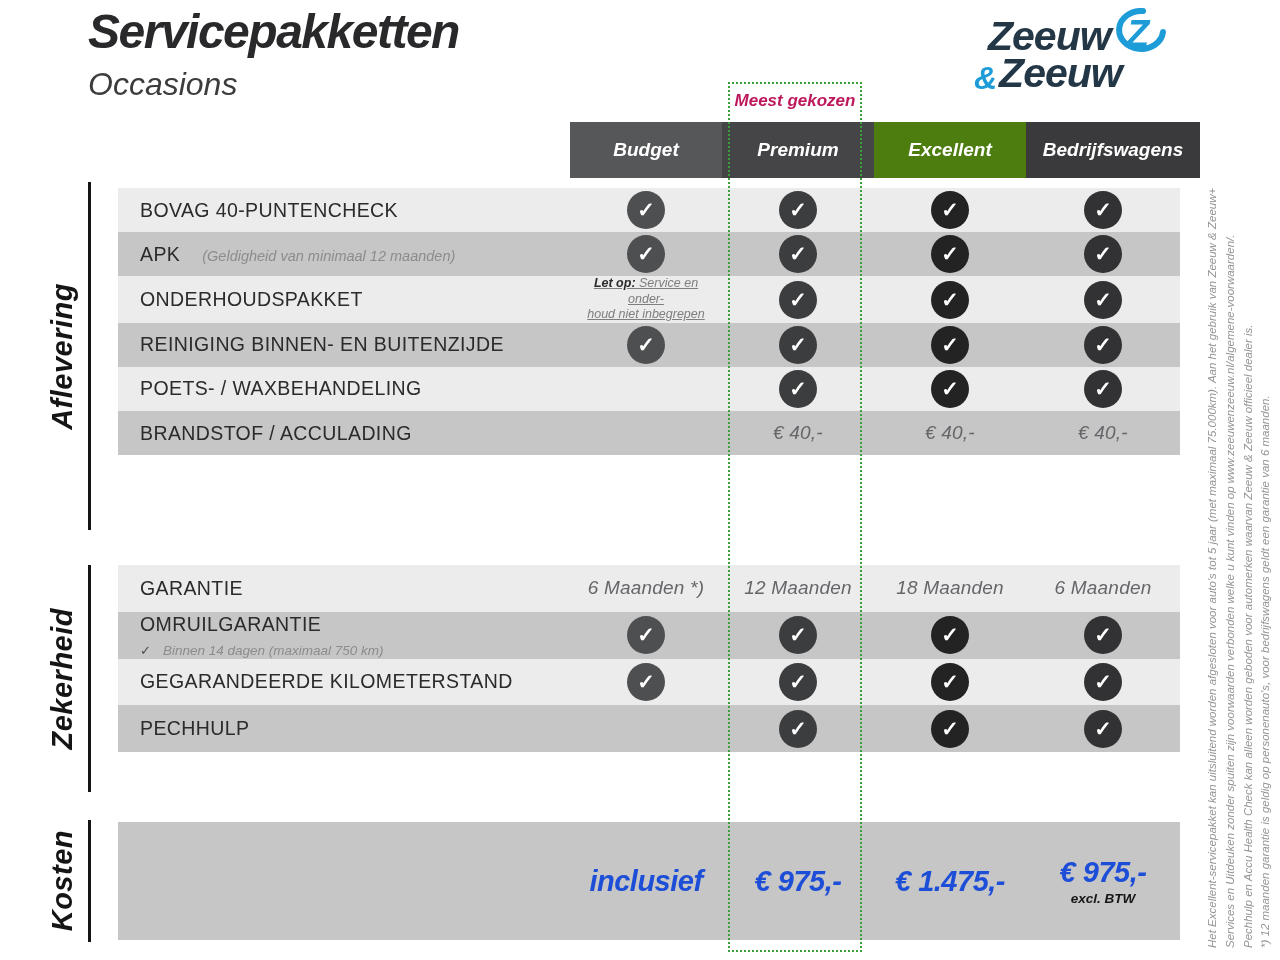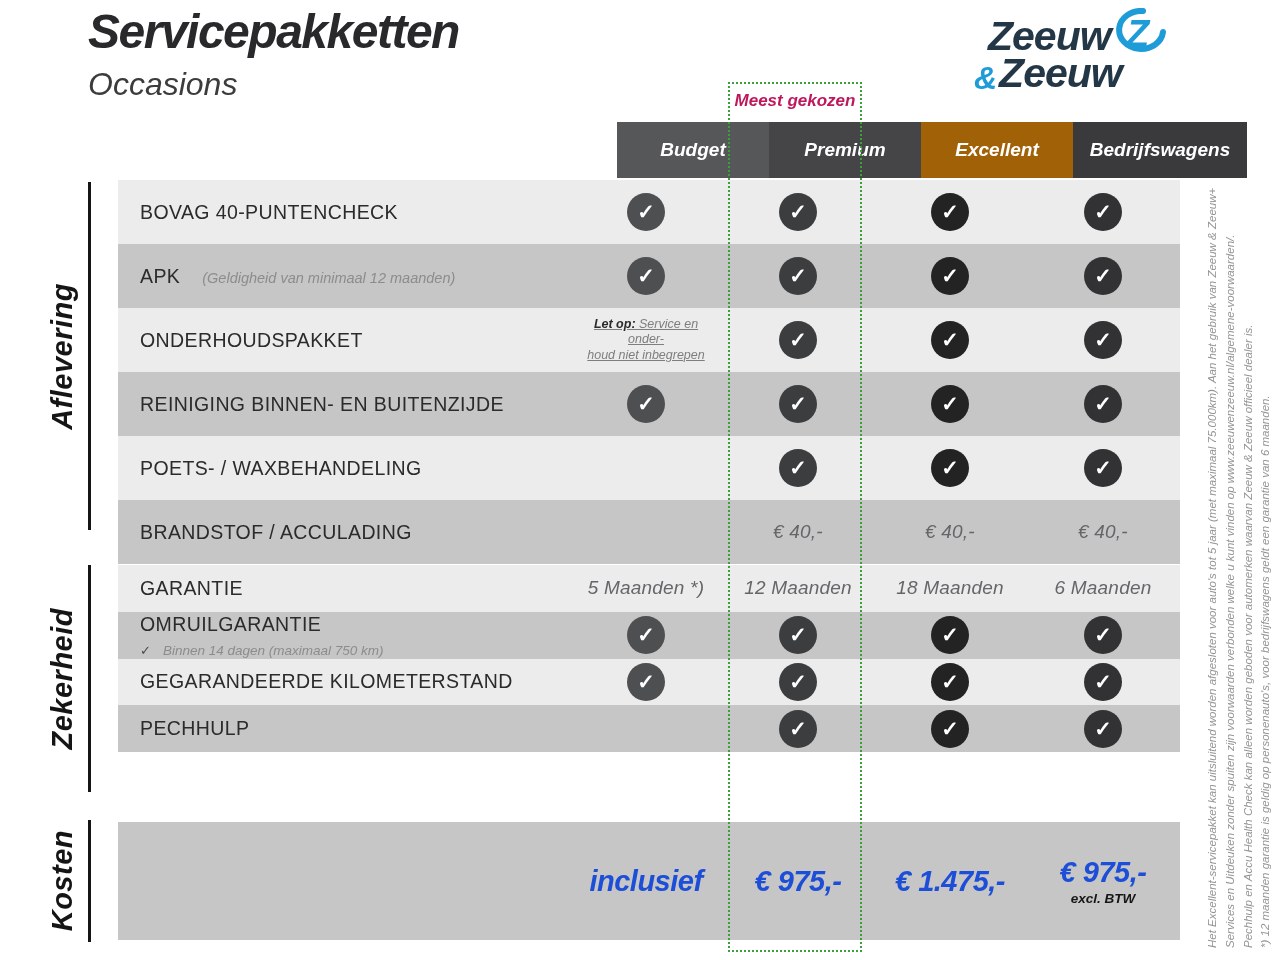--- a/index.html
+++ b/index.html
@@ -21,29 +21,29 @@
   .logo{position:absolute;left:988px;top:8px;width:200px;}
   .logo-line{display:flex;align-items:flex-end;line-height:1;}
   .logo-word{font-size:41px;font-weight:800;font-style:italic;color:#233746;letter-spacing:-1px;}
   .logo-amp{font-size:32px;font-weight:800;font-style:italic;color:#1e9cd8;margin-right:2px;}
   .logo-z{margin-left:2px;margin-bottom:-4px;}
   .logo-line2{margin-top:-4px;margin-left:-14px;}
   
   #col-headers .col-head{
     position:absolute;top:122px;height:56px;
     display:flex;align-items:center;justify-content:center;
-    color:#fff;font-size:19px;font-weight:700;font-style:italic;margin-left:47px;
+    color:#fff;font-size:19px;font-weight:700;font-style:italic;
   }
   .hc0{left:570px;width:152px;}
   .hc1{left:722px;width:152px;}
   .hc2{left:874px;width:152px;}
   .hc3{left:1026px;width:174px;}
   
   .section-rows{position:absolute;left:118px;width:1062px;display:flex;flex-direction:column;}
-  #rows-0{top:180px;height:384px;}
+  #rows-0{top:188px;height:267px;}
   #rows-1{top:565px;height:187px;}
   #rows-2{top:822px;height:118px;}
   .trow{flex:1;display:flex;align-items:stretch;}
   .trow.light{background:#ececec;}
   .trow.dark{background:#c6c6c6;}
   .cell-label{
     width:452px;box-sizing:border-box;padding-left:22px;
     display:flex;flex-direction:column;justify-content:center;
   }
   .lab-main{font-size:19.5px;font-weight:500;color:#2b2b2b;letter-spacing:.4px;}
@@ -113,21 +113,21 @@
     </div>
     <div class="logo-line logo-line2">
       <span class="logo-amp">&amp;</span>
       <span class="logo-word">Zeeuw</span>
     </div>
   </div>
 
   <div id="col-headers">
       <div class="col-head hc0" style="background: rgb(86, 87, 89);">Budget</div>
       <div class="col-head hc1" style="background: rgb(69, 69, 71);">Premium</div>
-      <div class="col-head hc2" style="background: #a16207;">Excellent</div>
+      <div class="col-head hc2" style="background: #4d7c0f;">Excellent</div>
       <div class="col-head hc3" style="background: rgb(58, 58, 60);">Bedrijfswagens</div>
     </div>
 
   <div class="section-rows" id="rows-0">
       <div class="trow light">
         <div class="cell-label">
           <span class="lab-main">BOVAG 40-PUNTENCHECK</span>
         </div>
         <div class="cell c0">
           <div class="check-circle" style="background: rgb(78, 79, 81);">✓</div>
@@ -226,21 +226,21 @@
           <span class="val-text">€ 40,-</span>
         </div>
       </div>
     </div>
   <div class="section-rows" id="rows-1">
       <div class="trow light">
         <div class="cell-label">
           <span class="lab-main">GARANTIE</span>
         </div>
         <div class="cell c0">
-          <span class="val-text">5 Maanden *)</span>
+          <span class="val-text">6 Maanden *)</span>
         </div>
         <div class="cell c1">
           <span class="val-text">12 Maanden</span>
         </div>
         <div class="cell c2">
           <span class="val-text">18 Maanden</span>
         </div>
         <div class="cell c3">
           <span class="val-text">6 Maanden</span>
         </div>

